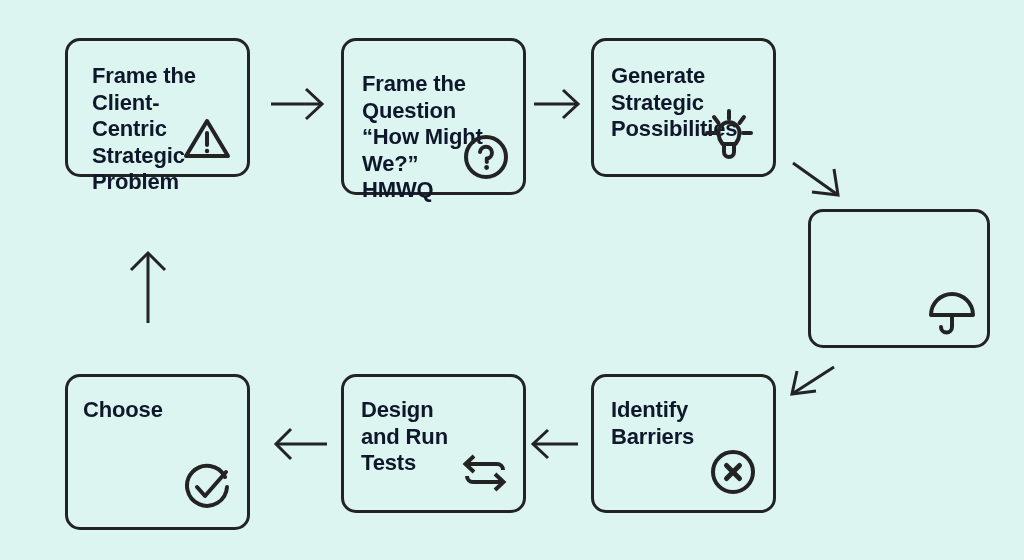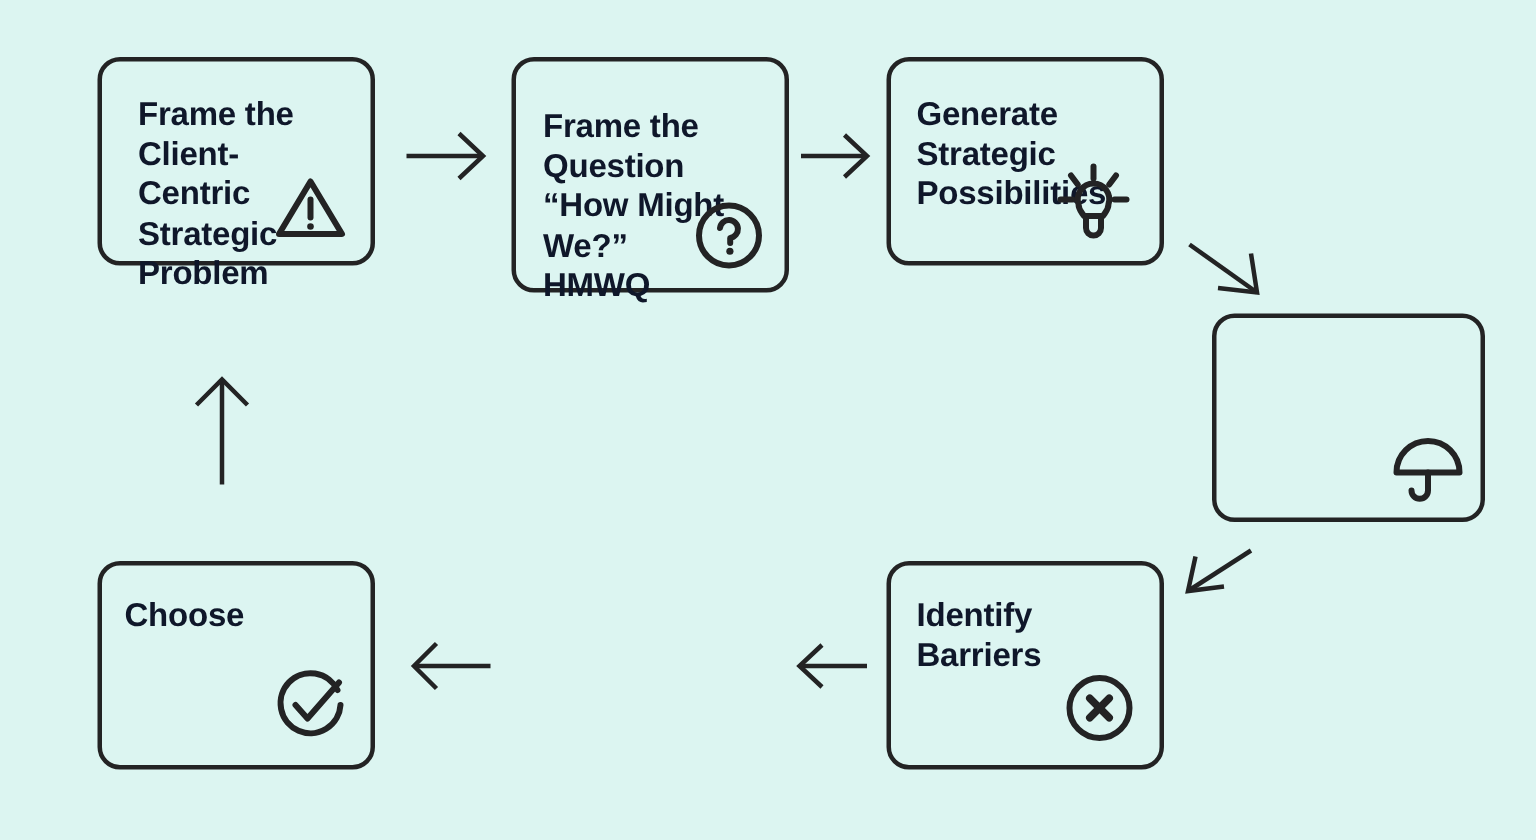--- a/index.html
+++ b/index.html
@@ -149,22 +149,35 @@
 Barriers</div>
     <div class="node-icon" style="right:16px; bottom:14px; width:48px; height:48px;">
       <svg viewBox="0 0 48 48" fill="none" stroke="#232324" stroke-width="4">
         <circle cx="24" cy="24" r="20"></circle>
         <line x1="17.5" y1="17.5" x2="30.5" y2="30.5" stroke-width="5" stroke-linecap="round"></line>
         <line x1="30.5" y1="17.5" x2="17.5" y2="30.5" stroke-width="5" stroke-linecap="round"></line>
       </svg>
     </div>
   </div>
 
+  <div class="node" style="left:341px; top:374px; width:185px; height:139px;">
+    <div class="node-text" style="left:17px; top:20px;">Design
+and Run
+Tests</div>
+    <div class="node-icon" style="right:14px; bottom:14px; width:50px; height:46px;">
+      <svg viewBox="0 0 50 46" fill="none" stroke="#232324" stroke-width="4" stroke-linecap="butt" stroke-linejoin="miter">
+        <path d="M8 14 h30 a6 6 0 0 1 6 6 v0"></path>
+        <polyline points="15,6 6.5,14 15,22"></polyline>
+        <path d="M44 32 h-30 a6 6 0 0 1 -6 -6 v0"></path>
+        <polyline points="36,24 44.5,32 36,40"></polyline>
+      </svg>
+    </div>
+  </div>
 
-  <div class="node" style="left:65px; top:374px; width:185px; height:139px;">
+  <div class="node" style="left:65px; top:374px; width:185px; height:156px;">
     <div class="node-text" style="left:15px; top:20px;">Choose</div>
     <div class="node-icon" style="right:14px; bottom:14px; width:52px; height:52px;">
       <svg viewBox="0 0 52 52" fill="none" stroke="#232324" stroke-width="4" stroke-linecap="round" stroke-linejoin="round">
         <path d="M44 16 a20 20 0 1 0 2 10"></path>
         <polyline points="16,26 24,35 45,11"></polyline>
       </svg>
     </div>
   </div>
 
 </div>

